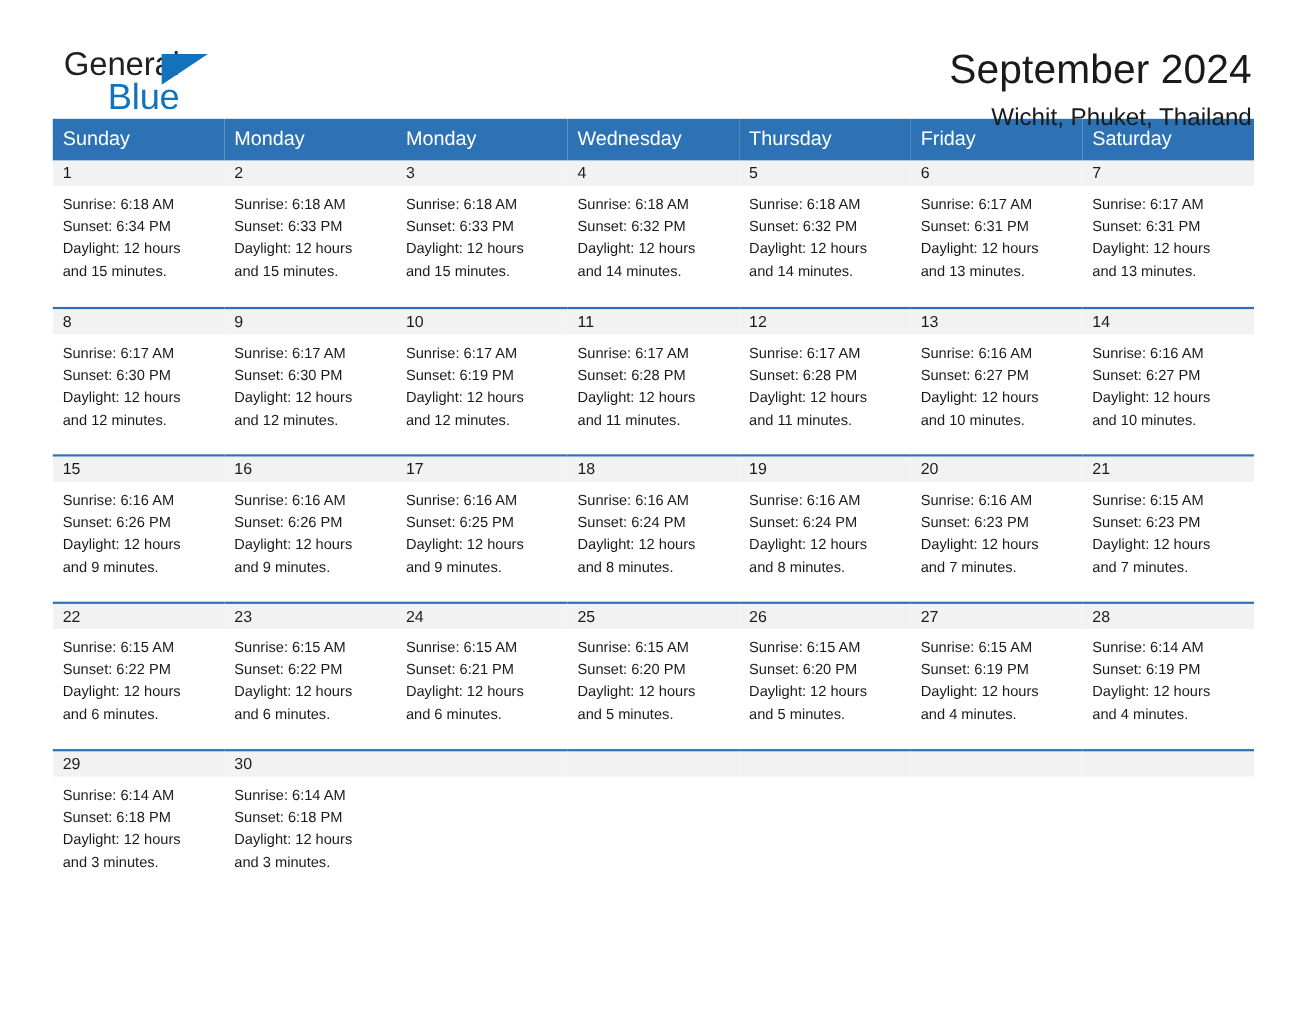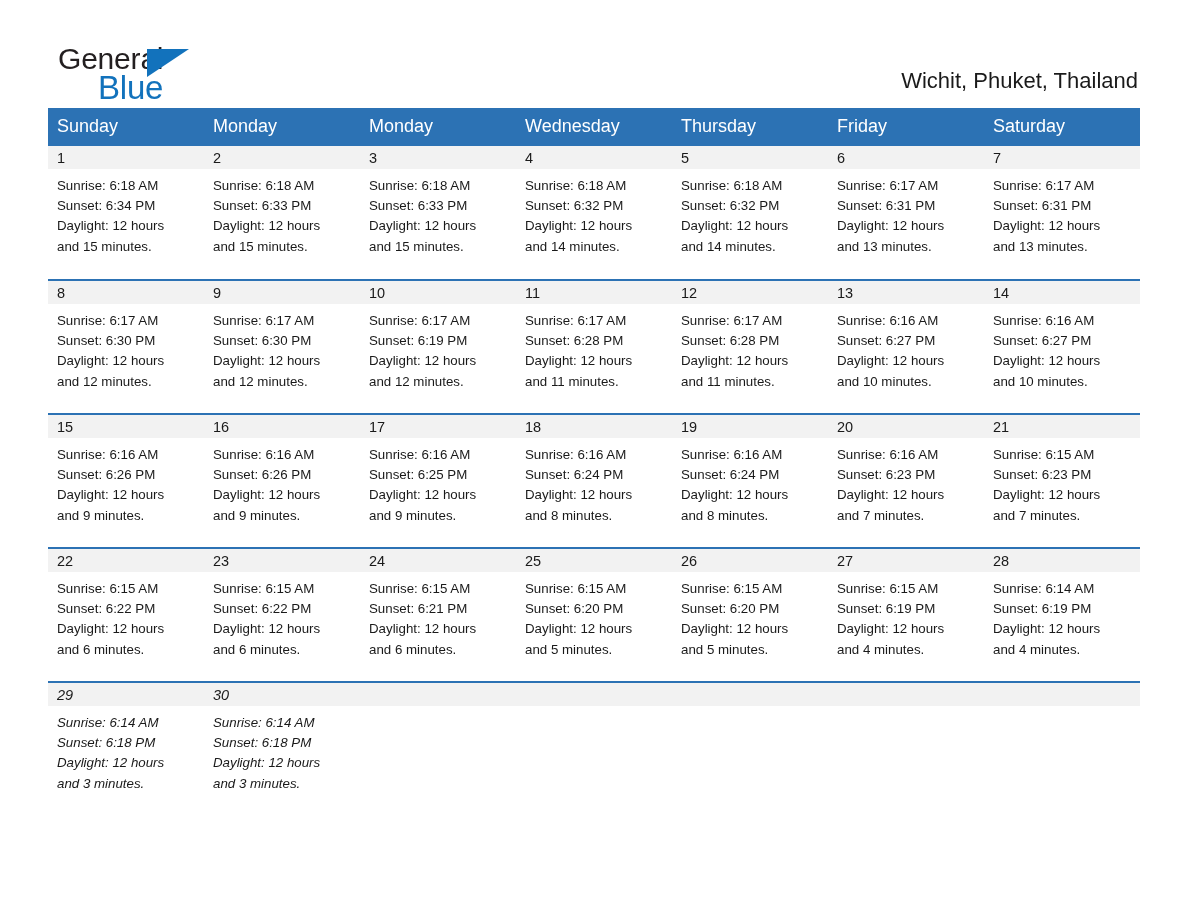--- a/index.html
+++ b/index.html
@@ -19,21 +19,21 @@
   .page {
     position: relative;
     width: 1188px;
     height: 918px;
     padding: 0 48px;
   }
 
   
   .masthead {
     display: flex;
-    align-items: center;
+    align-items: flex-start;
     justify-content: space-between;
     padding-top: 44px;
     height: 106px;
   }
 
   .logo {
     position: relative;
     width: 150px;
     height: 62px;
     line-height: 1;
@@ -109,21 +109,20 @@
   .calendar td {
     vertical-align: top;
     padding: 0;
     border: 0;
     border-top: 2px solid #2c72b4;
     height: 134px;
     width: 156px;
   }
   tr.week-last td {
     height: 120px;
-    font-style: italic;
   }
   tr.week-first td {
     border-top: 0;
   }
 
   .daynum-band {
     background: #f2f2f2;
     height: 23px;
     padding: 2px 0 0 9px;
     font-size: 14.5px;
@@ -151,20 +150,21 @@
 
   <div class="masthead">
 
     <div class="logo">
       <span class="logo-general">General</span>
       <span class="logo-triangle"></span>
       <span class="logo-blue">Blue</span>
     </div>
 
     <div class="titles">
+      <h1 class="cal-title">September 2024</h1>
       <h2 class="cal-subtitle">Wichit, Phuket, Thailand</h2>
     </div>
 
   </div>
 
   <table class="calendar">
     <thead>
       <tr>
         <th>Sunday</th>
         <th>Monday</th>

